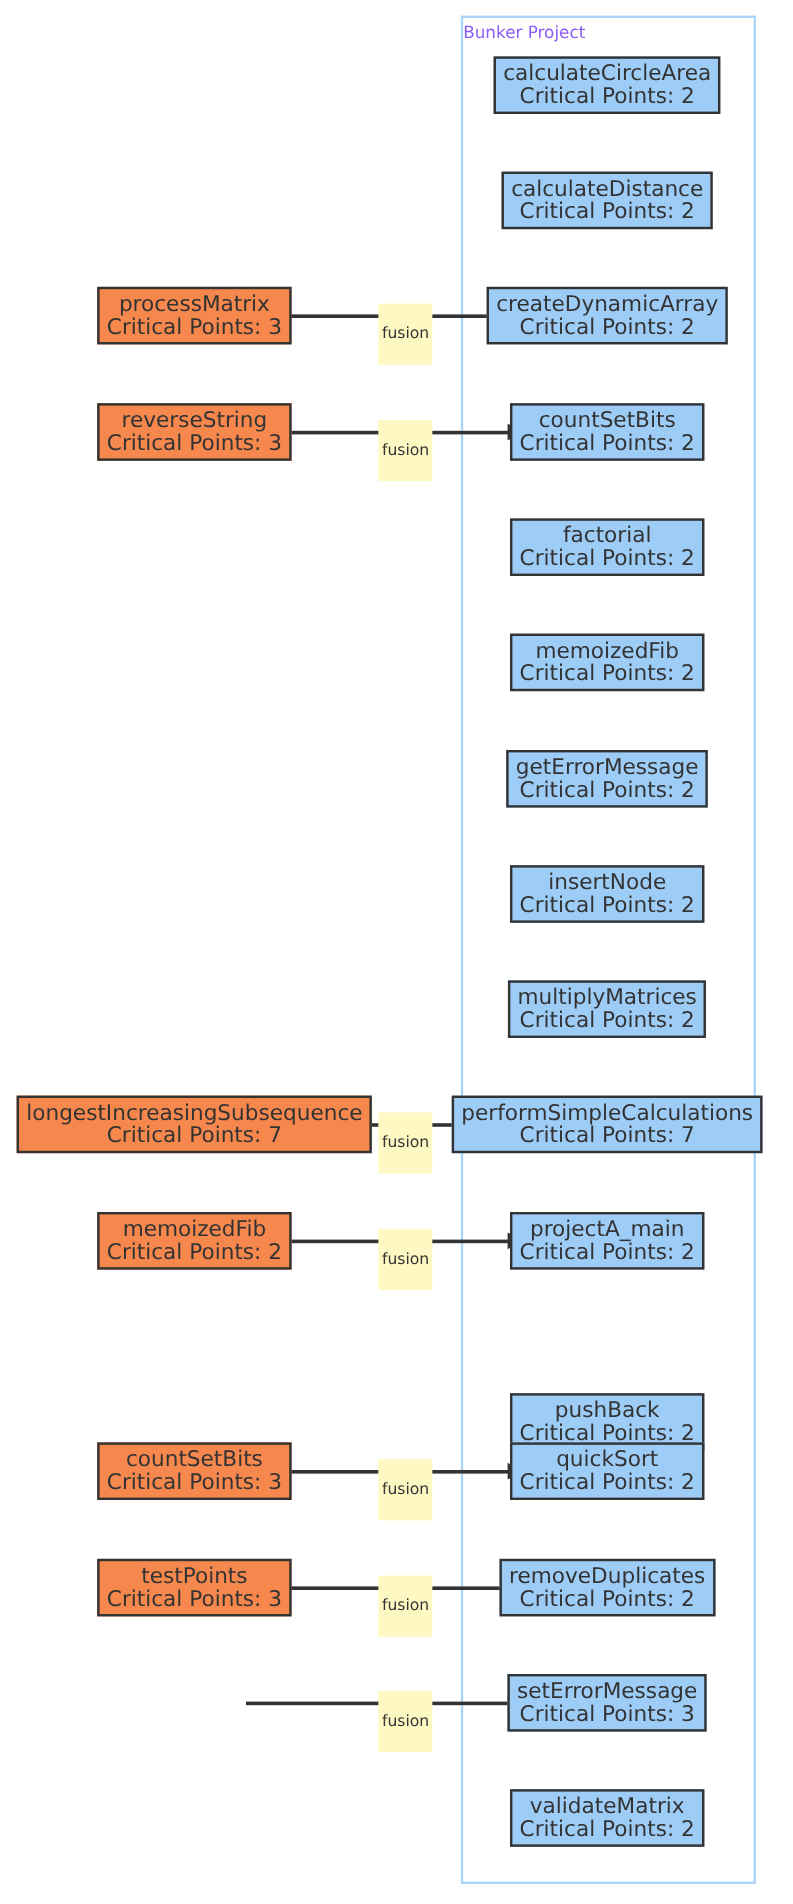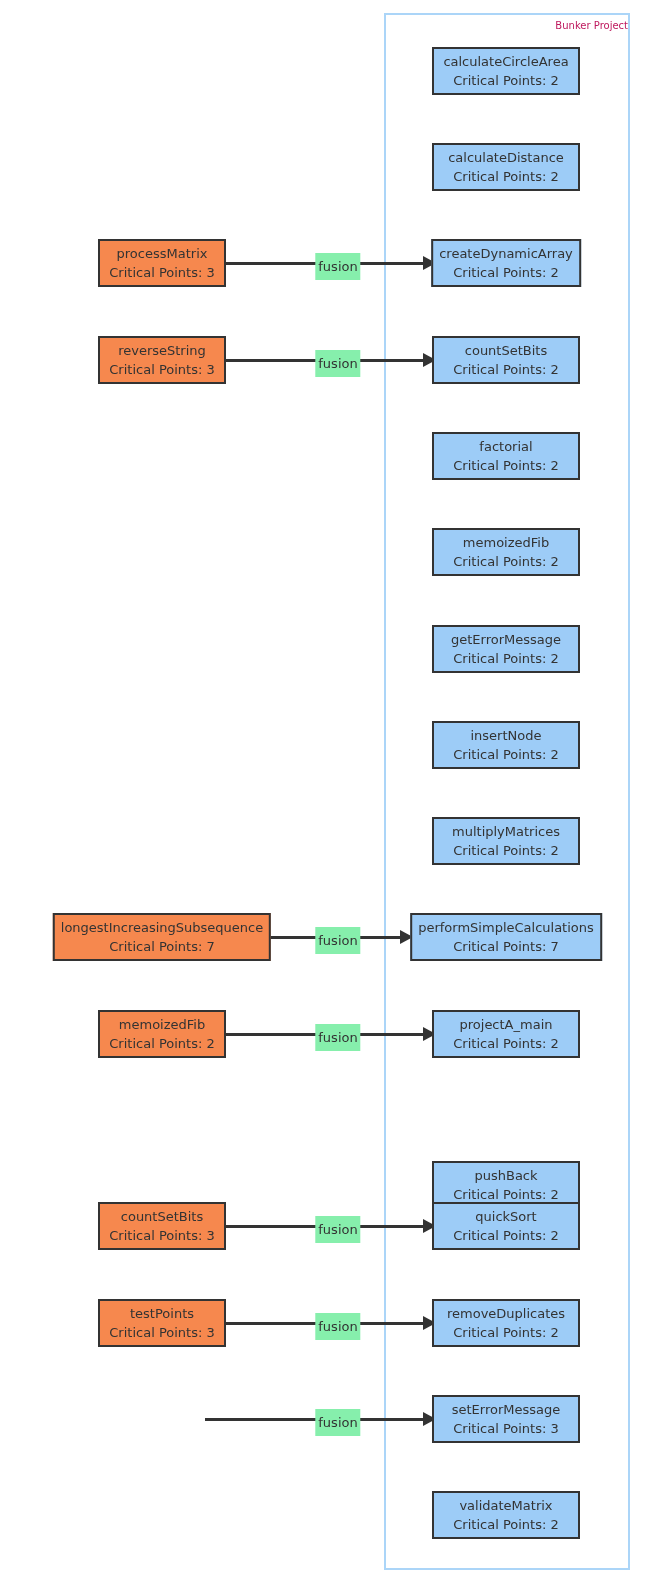--- a/index.html
+++ b/index.html
@@ -4,36 +4,36 @@
 <style>
   html,body{margin:0;padding:0;background:#ffffff;}
   .canvas{
     position:relative;width:661px;height:1587px;background:#ffffff;overflow:hidden;
     font-family:"DejaVu Sans","Liberation Sans",sans-serif;color:#333333;
   }
   
   .container{position:absolute;border:2px solid;background:transparent;box-sizing:border-box;z-index:1;}
   .container.bunker{left:384px;top:13px;width:246px;height:1557px;border-color:#abd5f8;}
   .container.target{left:30px;top:205px;width:265px;height:1268px;border-color:#f7a470;}
-  .ctitle{width:100%;text-align:right;margin-top:5px;font-size:10px;color:#be185d;}
+  .ctitle{width:100%;text-align:left;margin-top:5px;font-size:14px;color:#8b5cf6;}
   
   .edge{position:absolute;left:0;width:661px;height:0;z-index:2;}
   .eline{position:absolute;top:-1.5px;height:3px;background:#333333;}
   .ehead{position:absolute;top:-7px;width:0;height:0;
          border-top:7px solid transparent;border-bottom:7px solid transparent;
          border-left:13px solid #333333;}
   .elabel{position:absolute;left:338px;top:-10px;transform:translateX(-50%);
-          background:#86efac;color:#333333;font-size:13px;line-height:19px;
-          padding:4px 3px;white-space:nowrap;}
+          background:#fef9c3;color:#333333;font-size:13px;line-height:19px;
+          padding:16px 3px;white-space:nowrap;}
   
   .node{position:absolute;transform:translateX(-50%);box-sizing:border-box;
         height:48px;border:2px solid #333333;z-index:3;
         display:flex;flex-direction:column;align-items:center;justify-content:center;
         white-space:nowrap;padding:2px 6px;text-align:center;}
-  .node .fn,.node .cp{font-size:13px;line-height:19px;color:#333333;}
+  .node .fn,.node .cp{font-size:18px;line-height:19px;color:#333333;}
   .node.blue{left:506px;min-width:148px;background:#9dccf7;}
   .node.orange{left:162px;min-width:128px;background:#f6884e;}
 </style>
 </head>
 <body>
 
 <div class="canvas">
 
   <div class="container bunker">
     <div class="ctitle">Bunker Project</div>

